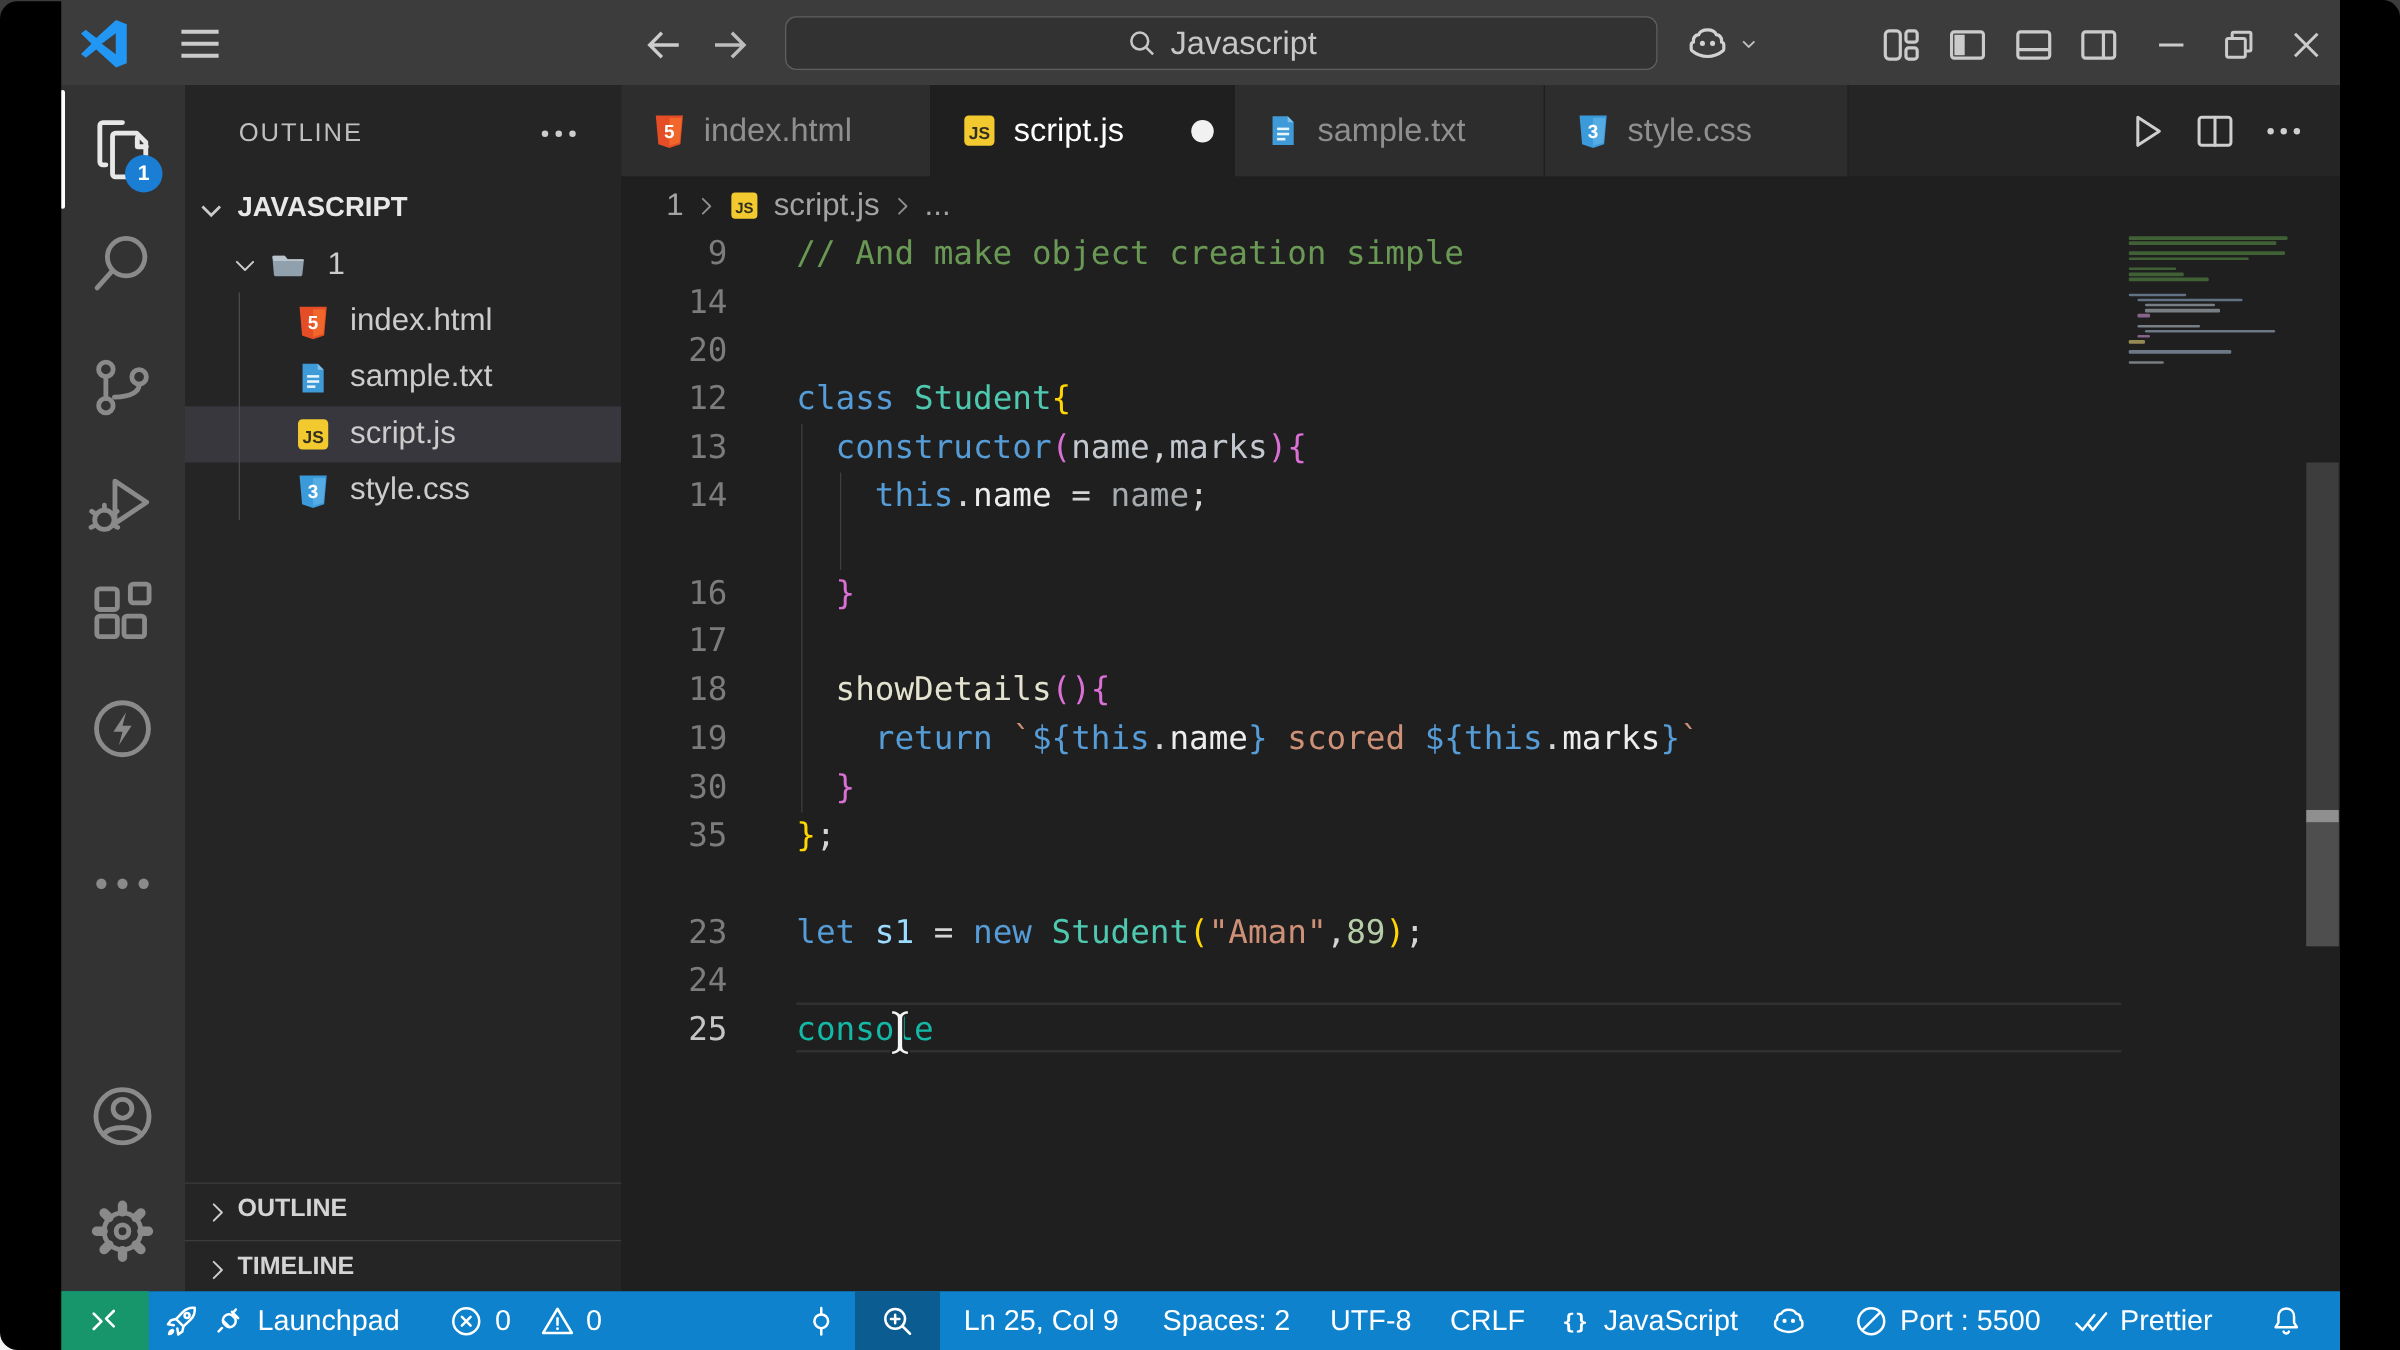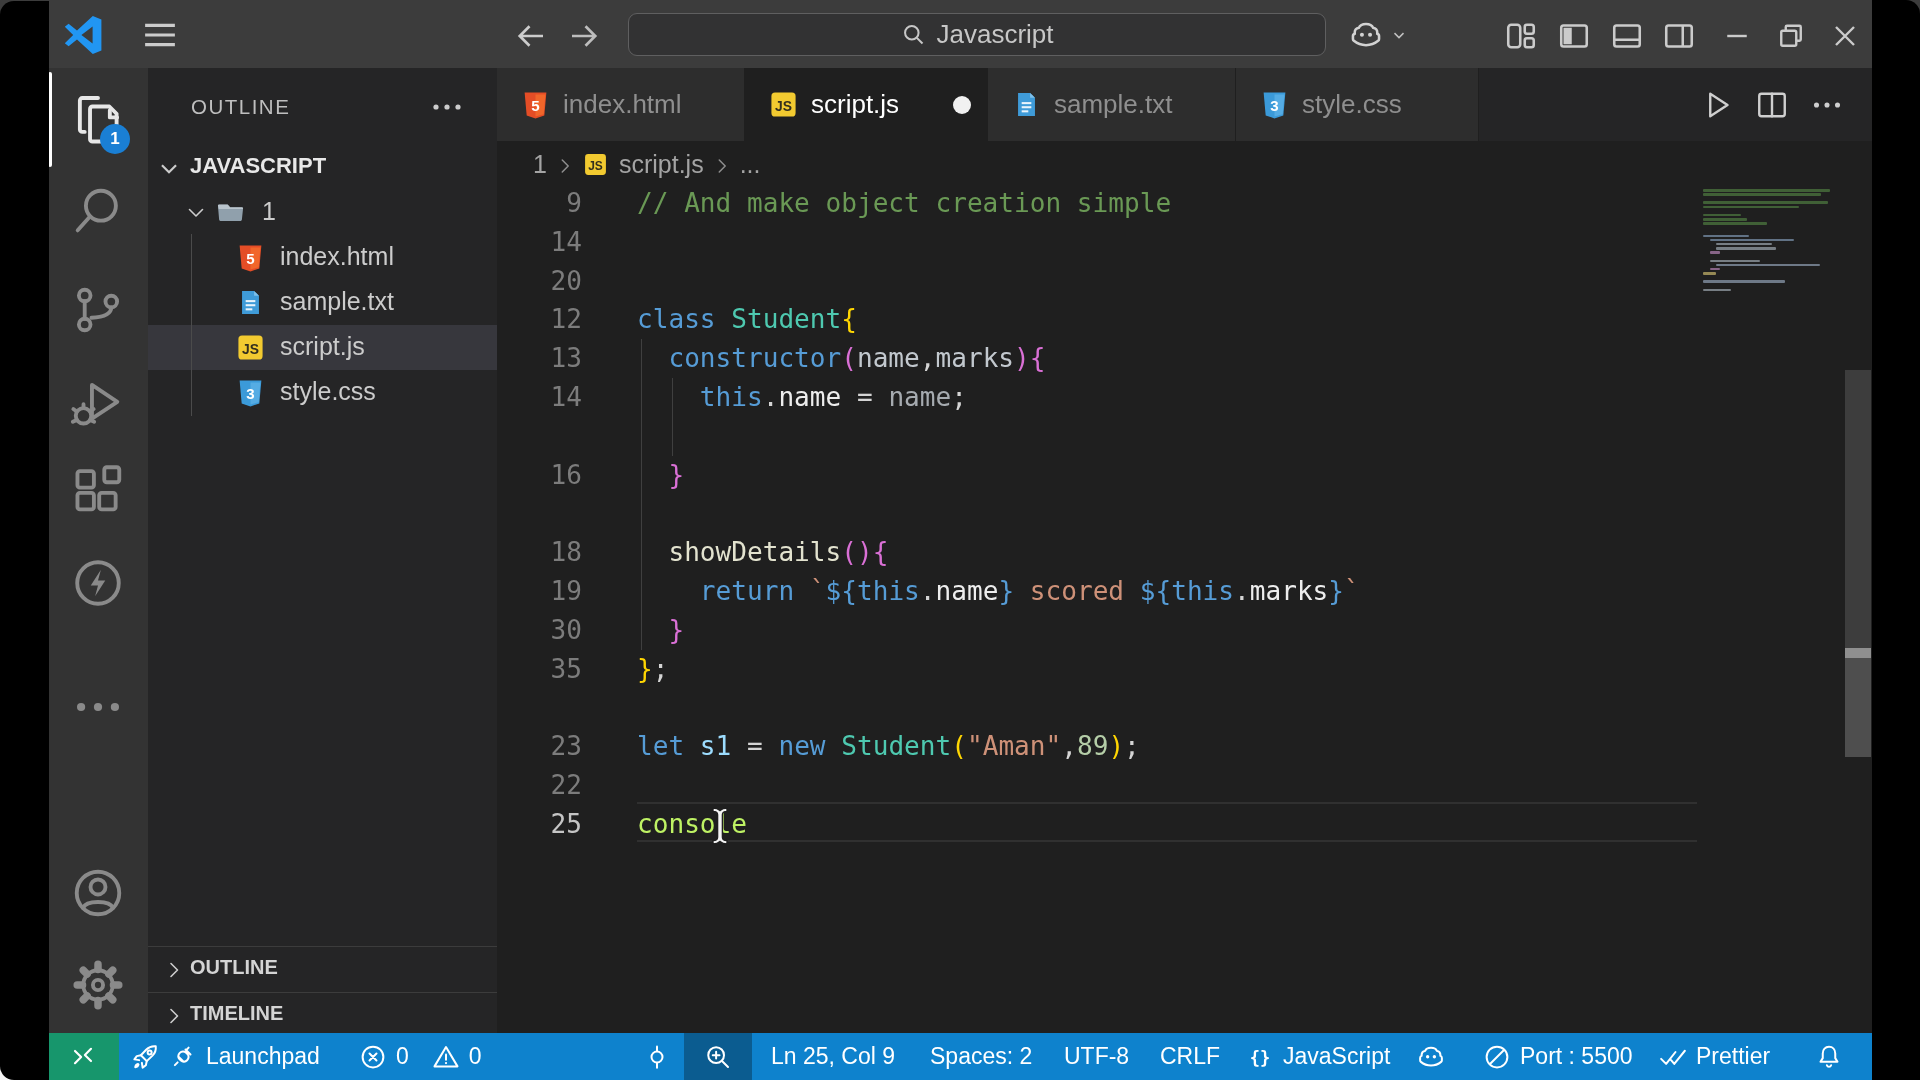--- a/index.html
+++ b/index.html
@@ -370,27 +370,28 @@
         <span>...</span>
       </div>
     <div id="code-layer">
         <div class="code-row" style="top: 116px;"><span class="gutter">9</span><span class="src"><span style="color:#6A9955">// And make object creation simple</span></span></div>
         <div class="code-row" style="top: 154.8px;"><span class="gutter">14</span><span class="src"></span></div>
         <div class="code-row" style="top: 193.6px;"><span class="gutter">20</span><span class="src"></span></div>
         <div class="code-row" style="top: 232.4px;"><span class="gutter">12</span><span class="src"><span style="color:#569CD6">class</span><span style="color:#d4d4d4"> </span><span style="color:#4EC9B0">Student</span><span style="color:#FFD602">{</span></span></div>
         <div class="code-row" style="top: 271.2px;"><span class="gutter">13</span><span class="src"><span style="color:#d4d4d4">  </span><span style="color:#569CD6">constructor</span><span style="color:#DA70D6">(</span><span style="color:#c2c8ce">name</span><span style="color:#d4d4d4">,</span><span style="color:#c2c8ce">marks</span><span style="color:#DA70D6">)</span><span style="color:#DA70D6">{</span></span></div>
         <div class="code-row" style="top: 310px;"><span class="gutter">14</span><span class="src"><span style="color:#d4d4d4">    </span><span style="color:#569CD6">this</span><span style="color:#d4d4d4">.</span><span style="color:#ededed">name</span><span style="color:#d4d4d4"> = </span><span style="color:#a6abb0">name</span><span style="color:#d4d4d4">;</span></span></div>
         <div class="code-row" style="top: 387.6px;"><span class="gutter">16</span><span class="src"><span style="color:#d4d4d4">  </span><span style="color:#DA70D6">}</span></span></div>
+        <div class="code-row" style="top: 426.4px;"><span class="gutter">17</span><span class="src"></span></div>
         <div class="code-row" style="top: 465.2px;"><span class="gutter">18</span><span class="src"><span style="color:#d4d4d4">  </span><span style="color:#e3e3cf">showDetails</span><span style="color:#DA70D6">(</span><span style="color:#DA70D6">)</span><span style="color:#DA70D6">{</span></span></div>
         <div class="code-row" style="top: 504px;"><span class="gutter">19</span><span class="src"><span style="color:#d4d4d4">    </span><span style="color:#569CD6">return</span><span style="color:#d4d4d4"> </span><span style="color:#CE9178">`</span><span style="color:#569CD6">${</span><span style="color:#569CD6">this</span><span style="color:#d4d4d4">.</span><span style="color:#ededed">name</span><span style="color:#569CD6">}</span><span style="color:#CE9178"> scored </span><span style="color:#569CD6">${</span><span style="color:#569CD6">this</span><span style="color:#d4d4d4">.</span><span style="color:#ededed">marks</span><span style="color:#569CD6">}</span><span style="color:#CE9178">`</span></span></div>
         <div class="code-row" style="top: 542.8px;"><span class="gutter">30</span><span class="src"><span style="color:#d4d4d4">  </span><span style="color:#DA70D6">}</span></span></div>
         <div class="code-row" style="top: 581.6px;"><span class="gutter">35</span><span class="src"><span style="color:#FFD602">}</span><span style="color:#d4d4d4">;</span></span></div>
         <div class="code-row" style="top: 659.2px;"><span class="gutter">23</span><span class="src"><span style="color:#569CD6">let</span><span style="color:#d4d4d4"> </span><span style="color:#9CDCFE">s1</span><span style="color:#d4d4d4"> = </span><span style="color:#569CD6">new</span><span style="color:#d4d4d4"> </span><span style="color:#4EC9B0">Student</span><span style="color:#FFD602">(</span><span style="color:#CE9178">"Aman"</span><span style="color:#d4d4d4">,</span><span style="color:#B5CEA8">89</span><span style="color:#FFD602">)</span><span style="color:#d4d4d4">;</span></span></div>
-        <div class="code-row" style="top: 698px;"><span class="gutter">22</span><span class="src"></span></div>
-        <div class="code-row cur" style="top: 736.8px;"><span class="gutter">25</span><span class="src"><span style="color:#bef264">console</span></span></div>
+        <div class="code-row" style="top: 698px;"><span class="gutter">24</span><span class="src"></span></div>
+        <div class="code-row cur" style="top: 736.8px;"><span class="gutter">25</span><span class="src"><span style="color:#14b8a6">console</span></span></div>
       </div>
     <div id="guides">
         <div class="iguide" style="left: 144px; top: 271.2px; height: 310.4px;"></div>
         <div class="iguide" style="left: 175px; top: 310px; height: 77.6px;"></div>
       </div>
     <div id="curline" style="left: 140px; width: 1060px; top: 733.8px; height: 40px;"></div>
     <div id="minimap" style="left: 1206px; top: 121px; width: 134px; height: 110px;">
         <div class="mm-row" style="top: 0px; left: 0px; width: 127px; background: rgb(78, 122, 64);"></div>
         <div class="mm-row" style="top: 4.15px; left: 0px; width: 118px; background: rgb(78, 122, 64);"></div>
         <div class="mm-row" style="top: 12.45px; left: 0px; width: 125px; background: rgb(78, 122, 64);"></div>

